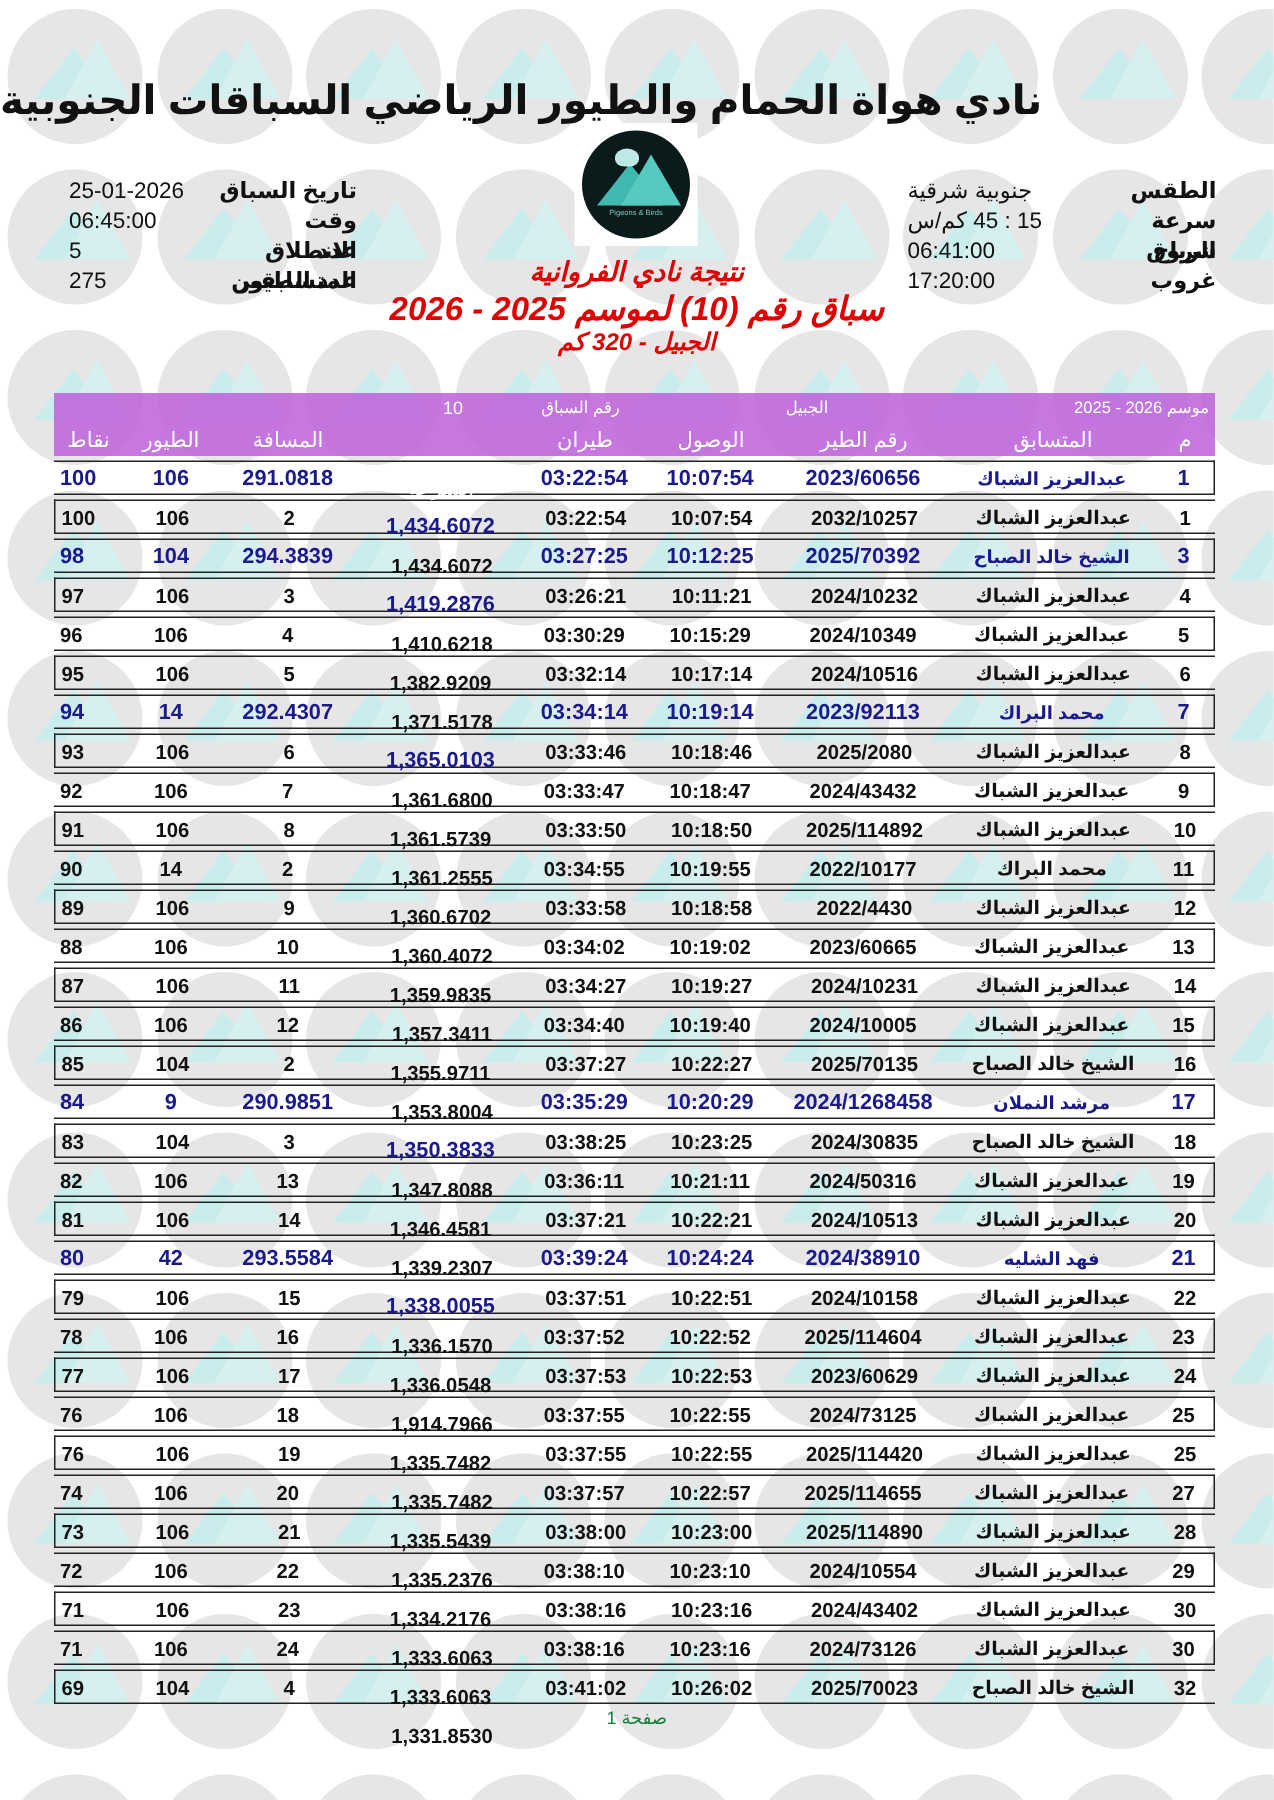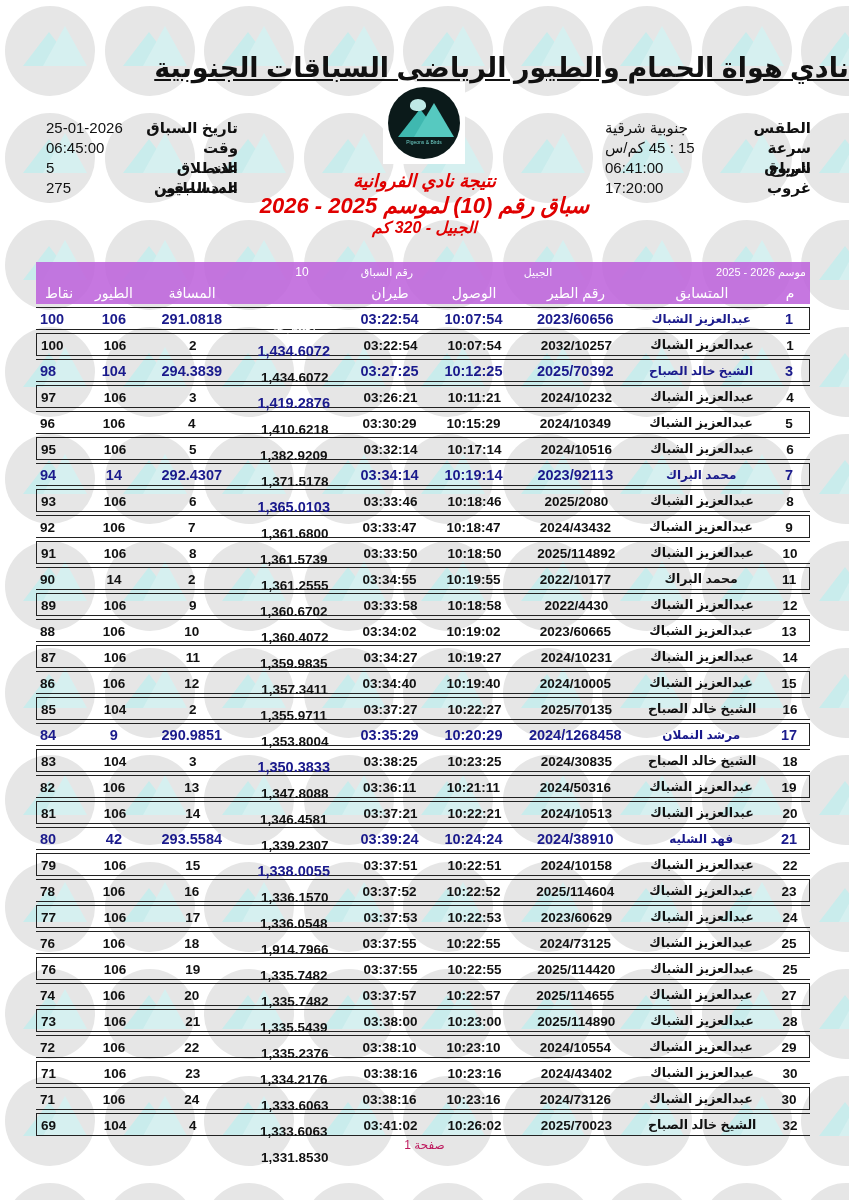--- a/index.html
+++ b/index.html
@@ -19,22 +19,22 @@
       border-left:26px solid transparent; border-right:26px solid transparent;
       border-bottom:34px solid #c9ecec;
     }
     .wm::after {
       content:""; position:absolute; left:38px; top:20px;
       border-left:22px solid transparent; border-right:22px solid transparent;
       border-bottom:40px solid #d6f0f0;
     }
     .content { position:absolute; inset:0; z-index:1; }
     .title {
-      position:absolute; top:52px; left:0; width:849px; text-align:right;
-      font-size:27px; font-weight:bold; color:#111; direction:rtl;text-decoration:underline;
+      position:absolute; top:52px; left:0; width:849px; text-align:left;
+      font-size:27px; font-weight:bold; color:#111; direction:rtl;
     }
     .logo {
       position:absolute; left:383px; top:82px; width:82px; height:82px;
       background:#fff; display:flex; align-items:center; justify-content:center;
     }
     .logo-inner {
       width:72px; height:72px; border-radius:50%; background:#0b1a1a; position:relative; overflow:hidden;
     }
     .logo-inner .tri1 {
       position:absolute; left:10px; top:22px;
@@ -89,21 +89,21 @@
       box-sizing:border-box; border-top:1.5px solid #222; border-bottom:1.5px solid #222;
       margin-top:3px;
     }
     .row.odd { border-right:1.5px solid #222; }
     .row.even { border-left:1.5px solid #222; }
     .row.hl { color:#1a1a8c; font-size:14.5px; }
     .row.hl .c-name { font-size:12px; }
     .row .c-name { font-size:12.5px; }
     .row .c-m { text-align:center; }
     .row .c-pts { text-align:left; padding-left:4px; box-sizing:border-box; }
-    .footer { position:absolute; top:1138px; left:0; width:849px; text-align:center; font-size:12px; direction:rtl; color:#be185d; }
+    .footer { position:absolute; top:1138px; left:0; width:849px; text-align:center; font-size:12px; direction:rtl; color:#15803d; }
   </style>
 </head>
 <body>
 
 <div class="wm-layer" id="wm">
     <div class="wm" style="left: 5px; top: 6px;"></div>
     <div class="wm" style="left: 104.5px; top: 6px;"></div>
     <div class="wm" style="left: 204px; top: 6px;"></div>
     <div class="wm" style="left: 303.5px; top: 6px;"></div>
     <div class="wm" style="left: 403px; top: 6px;"></div>

